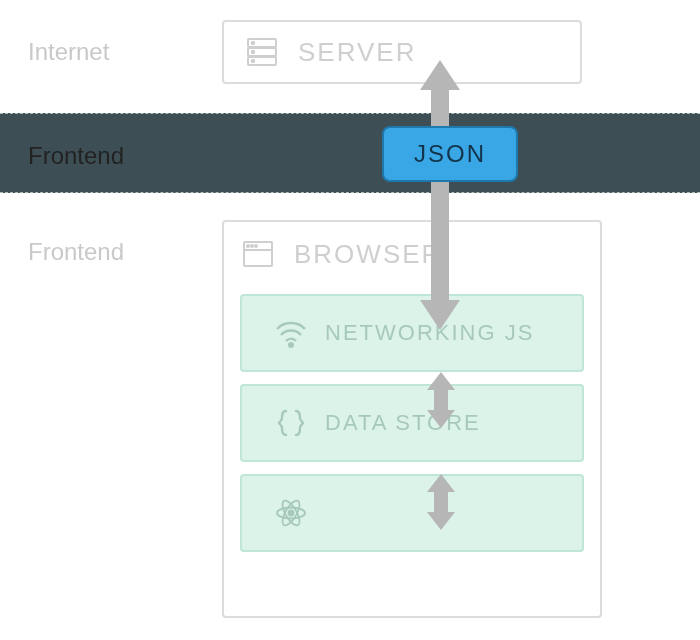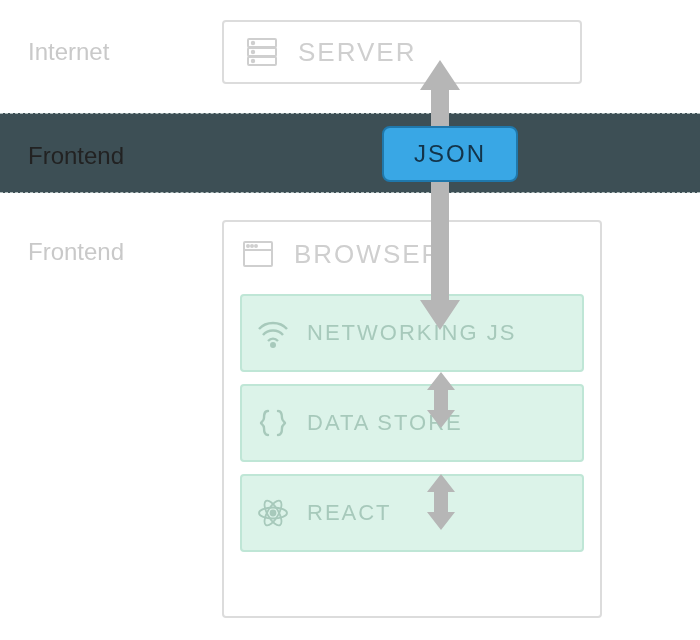--- a/index.html
+++ b/index.html
@@ -74,21 +74,21 @@
 
     .layer {
       margin: 12px 16px;
       height: 78px;
       background: #dcf3e9;
       border: 2px solid #bfe6d6;
       border-radius: 4px;
       display: flex;
       align-items: center;
       gap: 16px;
-      padding-left: 13px;
+      padding-left: 31px;
     }
     .layer .title { color: #a7c9bb; font-size: 22px; letter-spacing: 2px; font-weight: 400; }
 
     
     .json-pill {
       position: absolute;
       left: 382px;
       top: 126px;
       width: 136px;
       height: 56px;
@@ -181,21 +181,20 @@
 
     <div class="layer">
       <span class="icon">
         <svg viewBox="0 0 36 36" fill="none" stroke="#a7c9bb" stroke-width="1.8">
           <circle cx="18" cy="18" r="2.5" fill="#a7c9bb"></circle>
           <ellipse cx="18" cy="18" rx="14" ry="5.5"></ellipse>
           <ellipse cx="18" cy="18" rx="14" ry="5.5" transform="rotate(60 18 18)"></ellipse>
           <ellipse cx="18" cy="18" rx="14" ry="5.5" transform="rotate(120 18 18)"></ellipse>
         </svg>
       </span>
-      <span class="title">REACT</span>
     </div>
   </div>
 
   <svg class="arrow" style="left:426px; top:372px;" width="30" height="56">
     <g fill="#b6b6b6">
       <polygon points="15,0 29,18 22,18 22,38 29,38 15,56 1,38 8,38 8,18 1,18"></polygon>
     </g>
   </svg>
 
   <svg class="arrow" style="left:426px; top:474px;" width="30" height="56">

